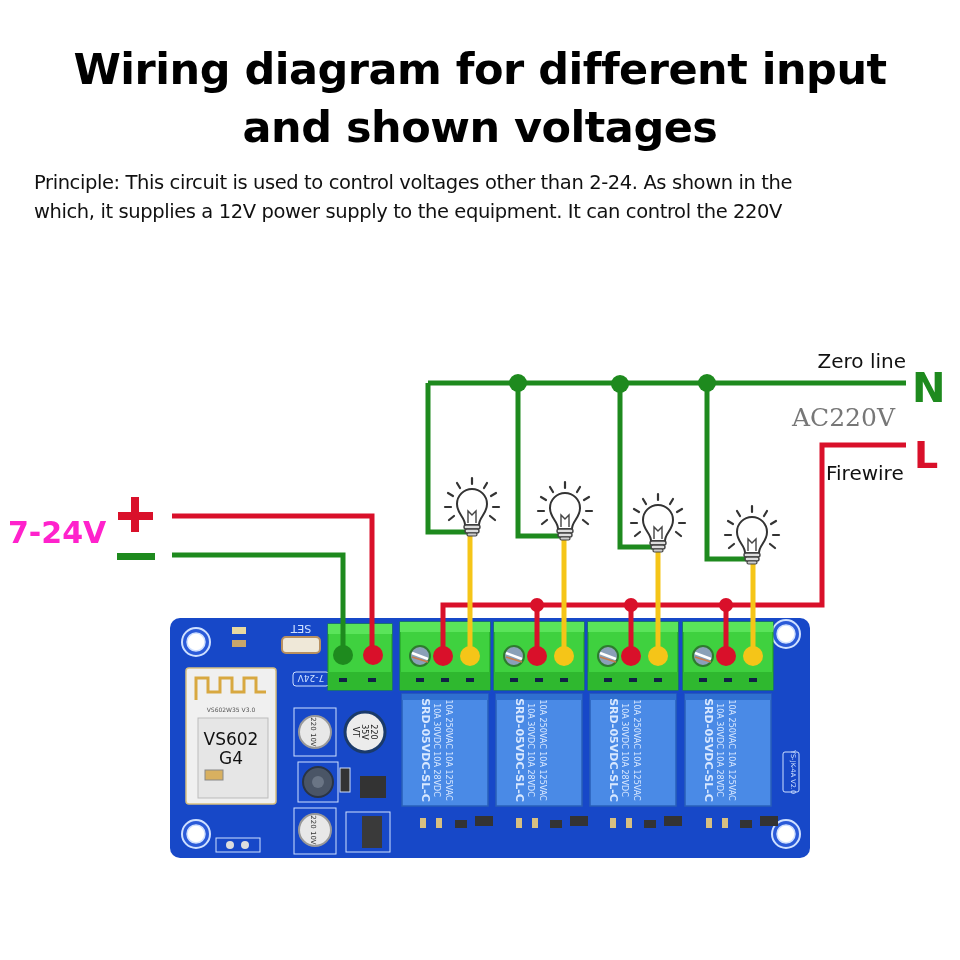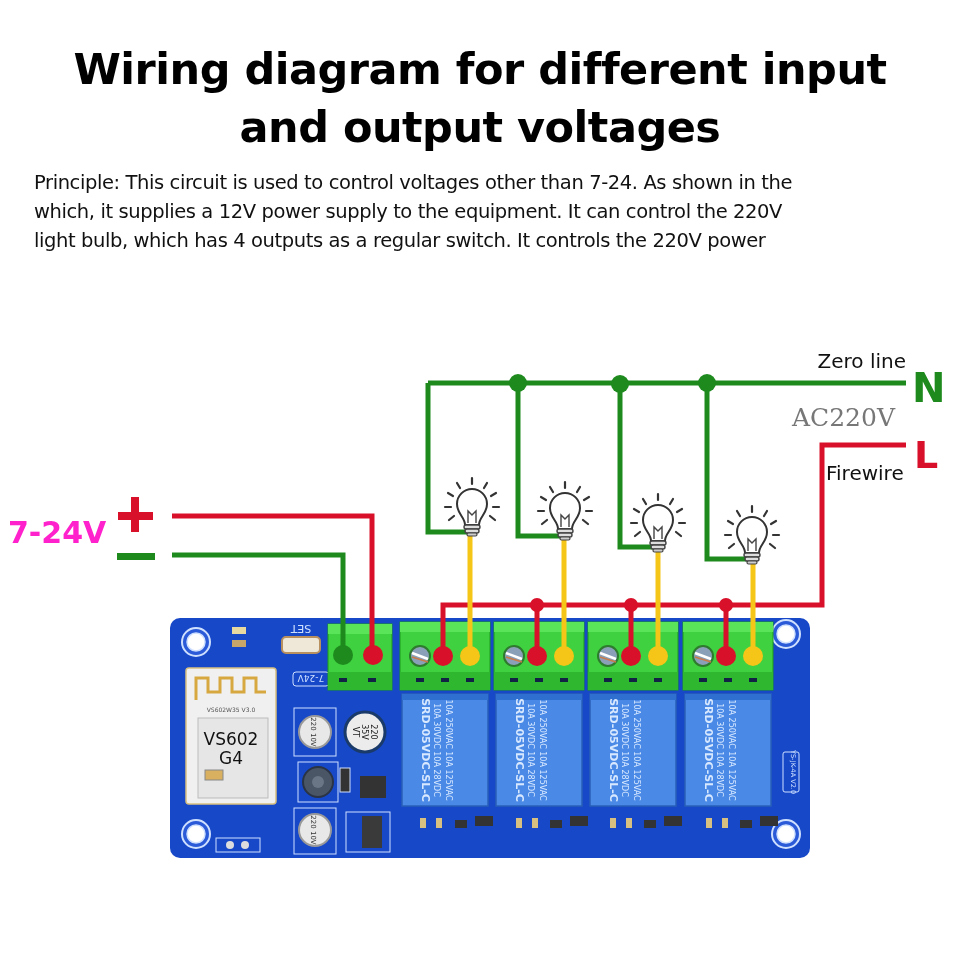--- a/index.html
+++ b/index.html
@@ -17,27 +17,26 @@
   }
   .principle div { white-space: nowrap; }
   svg#diagram { position: absolute; left: 0; top: 0; }
   .lbl { font-family: "DejaVu Sans", sans-serif; }
 </style>
 </head>
 <body>
 
 <div class="title">
   <div>Wiring diagram for different input</div>
-  <div>and output voltages</div>
+  <div>and shown voltages</div>
 </div>
 
 <div class="principle">
-  <div>Principle: This circuit is used to control voltages other than 7-24. As shown in the</div>
+  <div>Principle: This circuit is used to control voltages other than 2-24. As shown in the</div>
   <div>which, it supplies a 12V power supply to the equipment. It can control the 220V</div>
-  <div>light bulb, which has 4 outputs as a regular switch. It controls the 220V power</div>
 </div>
 
 <svg id="diagram" width="960" height="960" viewBox="0 0 960 960">
   <defs>
     <g id="bulb">
 
       <g stroke="#333" stroke-width="2.2" stroke-linecap="round">
         <line x1="0" y1="-27" x2="0" y2="-21"></line>
         <line x1="-15" y1="-22" x2="-12" y2="-17"></line>
         <line x1="15" y1="-22" x2="12" y2="-17"></line>

